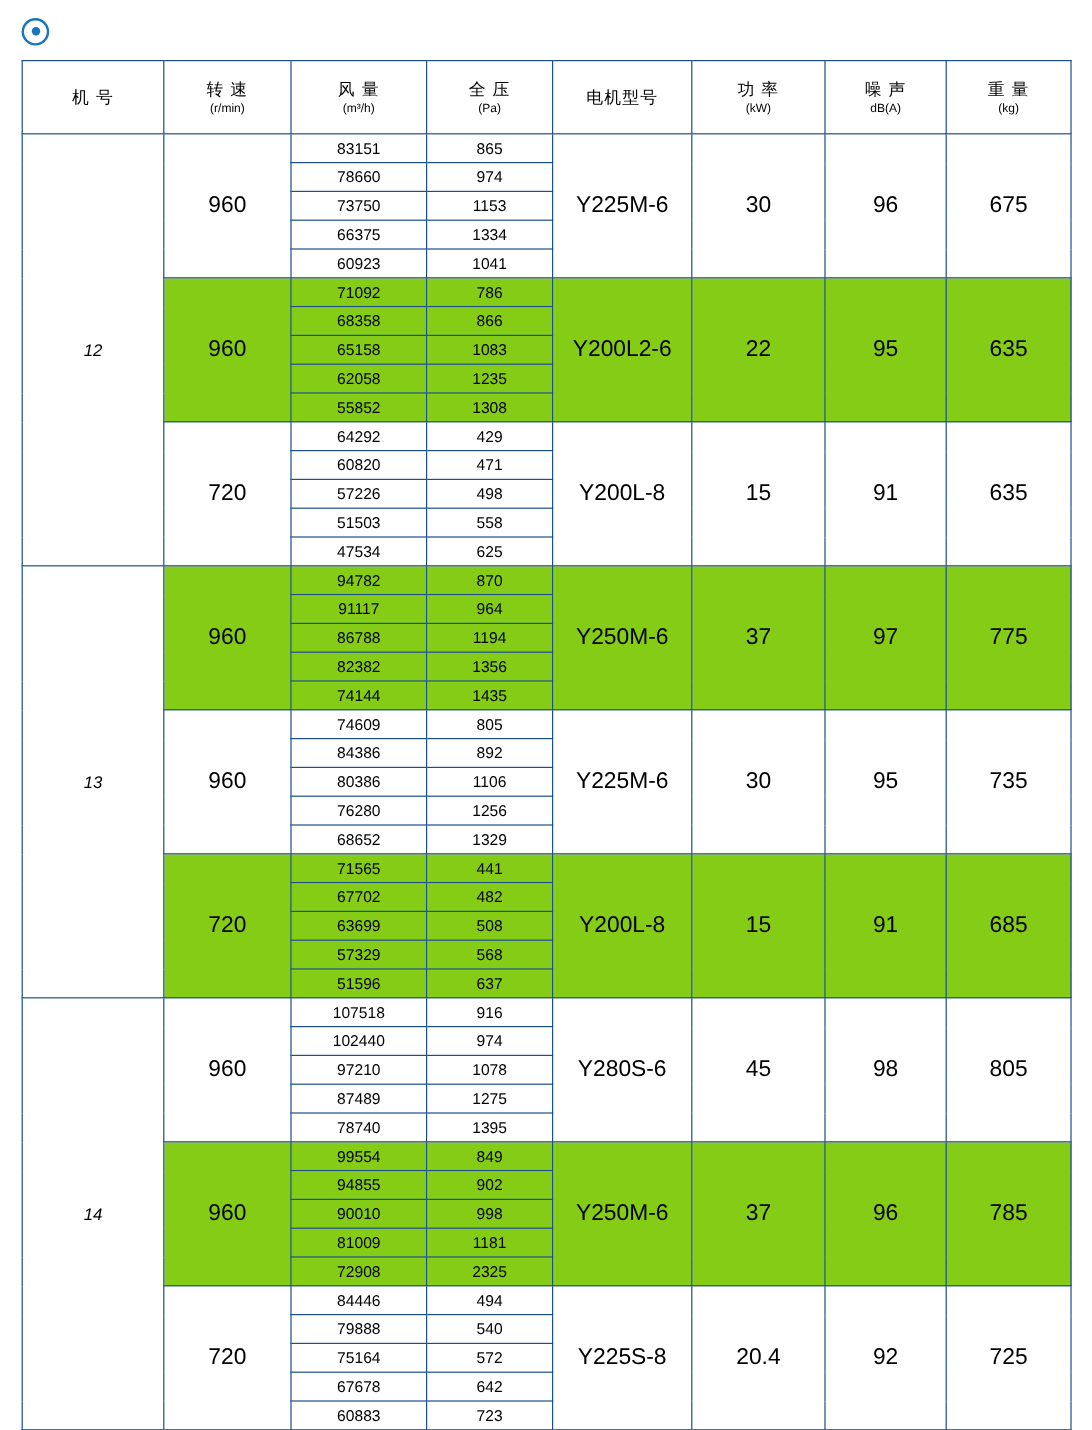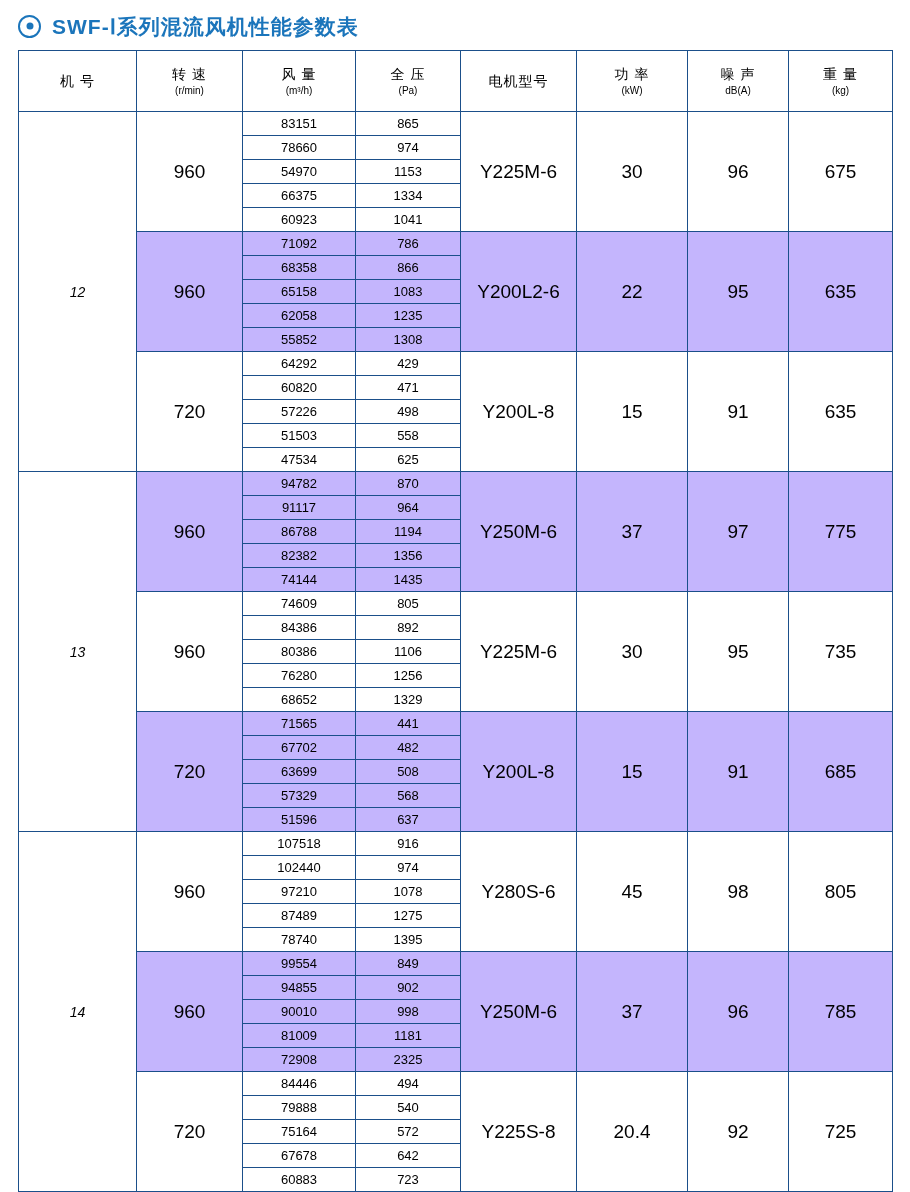--- a/index.html
+++ b/index.html
@@ -90,41 +90,40 @@
     font-style: italic;
   }
   td.rpm, td.motor, td.power, td.noise, td.weight {
     font-size: 19px;
   }
   td.flow, td.press {
     font-size: 13px;
     height: 23px;
   }
   .tint {
-    background: #c4b5fd;
+    background: #84cc16;
   }
   .white {
     background: #ffffff;
   }
   
   col.c-no     { width: 118px; }
   col.c-rpm    { width: 106px; }
   col.c-flow   { width: 113px; }
   col.c-press  { width: 105px; }
   col.c-motor  { width: 116px; }
   col.c-power  { width: 111px; }
   col.c-noise  { width: 101px; }
   col.c-weight { width: 104px; }
 </style>
 </head>
 <body>
 
 <div class="page-header">
   <span class="header-icon"></span>
-  <span class="header-title">SWF-Ⅰ系列混流风机性能参数表</span>
 </div>
 
 <div class="table-wrap">
   <table class="params">
     <colgroup>
       <col class="c-no">
         <col class="c-rpm">
         <col class="c-flow">
         <col class="c-press">
       <col class="c-motor">
@@ -177,21 +176,21 @@
           <td class="motor white" rowspan="5">Y225M-6</td>
           <td class="power white" rowspan="5">30</td>
           <td class="noise white" rowspan="5">96</td>
           <td class="weight white" rowspan="5">675</td>
         </tr>
         <tr>
           <td class="flow white">78660</td>
           <td class="press white">974</td>
         </tr>
         <tr>
-          <td class="flow white">54970</td>
+          <td class="flow white">73750</td>
           <td class="press white">1153</td>
         </tr>
         <tr>
           <td class="flow white">66375</td>
           <td class="press white">1334</td>
         </tr>
         <tr>
           <td class="flow white">60923</td>
           <td class="press white">1041</td>
         </tr>

